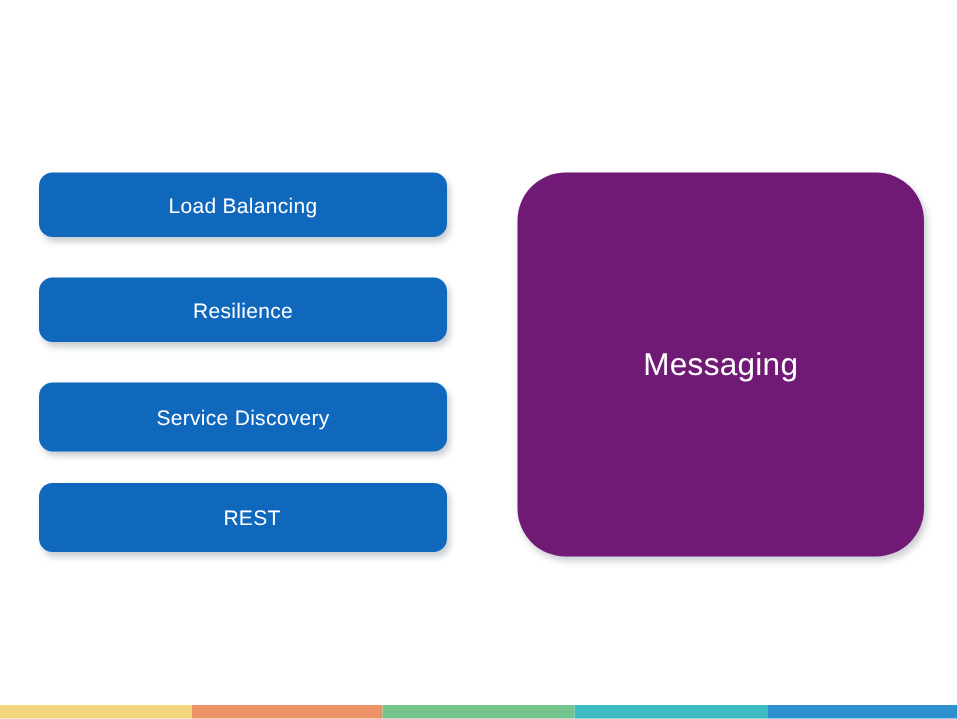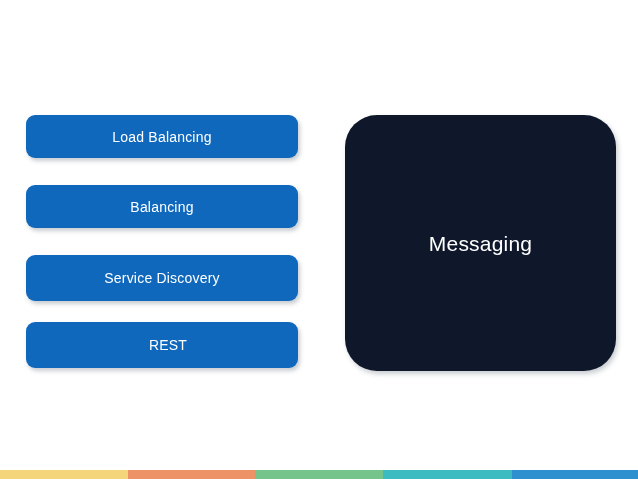--- a/index.html
+++ b/index.html
@@ -102,34 +102,34 @@
 
 <div class="slide">
 
   <div class="pill-column">
 
     <div class="pill pill-0" style="background: rgb(16, 104, 189);">
       <span class="pill-label" style="color: rgb(255, 255, 255);">Load Balancing</span>
     </div>
 
     <div class="pill pill-1" style="background: rgb(16, 104, 189);">
-      <span class="pill-label" style="color: rgb(255, 255, 255);">Balancing</span>
+      <span class="pill-label" style="color: rgb(255, 255, 255);">Resilience</span>
     </div>
 
     <div class="pill pill-2" style="background: rgb(16, 104, 189);">
       <span class="pill-label" style="color: rgb(255, 255, 255);">Service Discovery</span>
     </div>
 
     <div class="pill pill-3" style="background: rgb(16, 104, 189); padding-left: 12px;">
       <span class="pill-label" style="color: rgb(255, 255, 255);">REST</span>
     </div>
 
   </div>
 
-  <div class="block" style="background: #0f172a;">
+  <div class="block" style="background: #701a75;">
     <span class="block-label" style="color: rgb(255, 255, 255);">Messaging</span>
   </div>
 
   <div class="accent-bar">
     <div class="accent-seg" style="background: rgb(244, 213, 124); width: 128px;"></div>
     <div class="accent-seg" style="background: rgb(237, 146, 102); width: 127px;"></div>
     <div class="accent-seg" style="background: rgb(116, 196, 139); width: 128px;"></div>
     <div class="accent-seg" style="background: rgb(60, 188, 192); width: 129px;"></div>
     <div class="accent-seg" style="background: rgb(46, 144, 207); width: 126px;"></div>
   </div>

